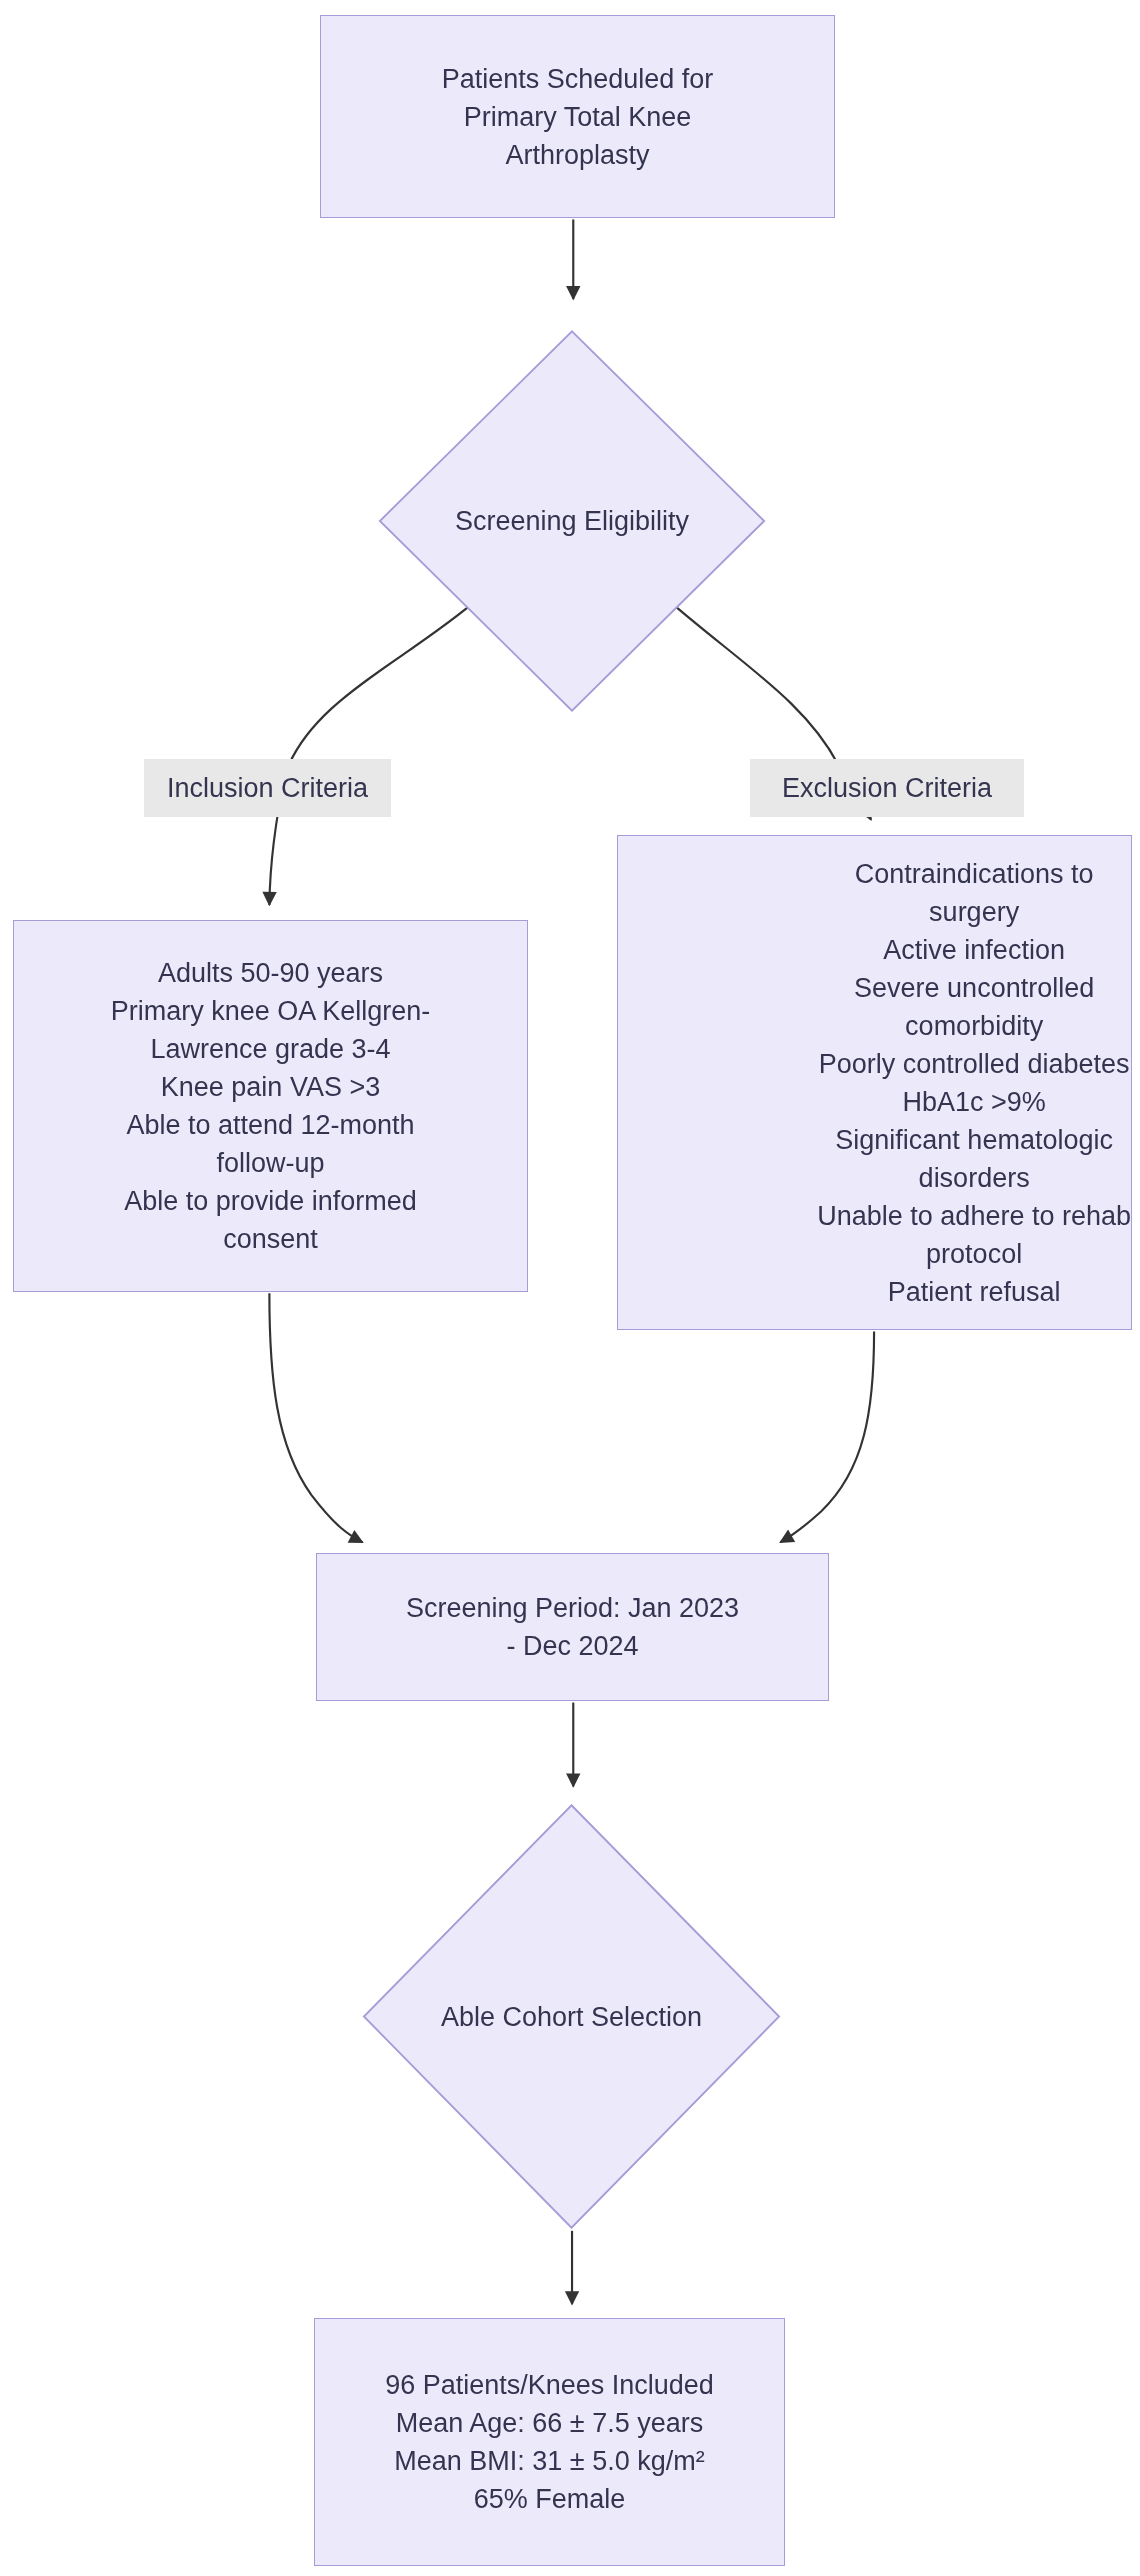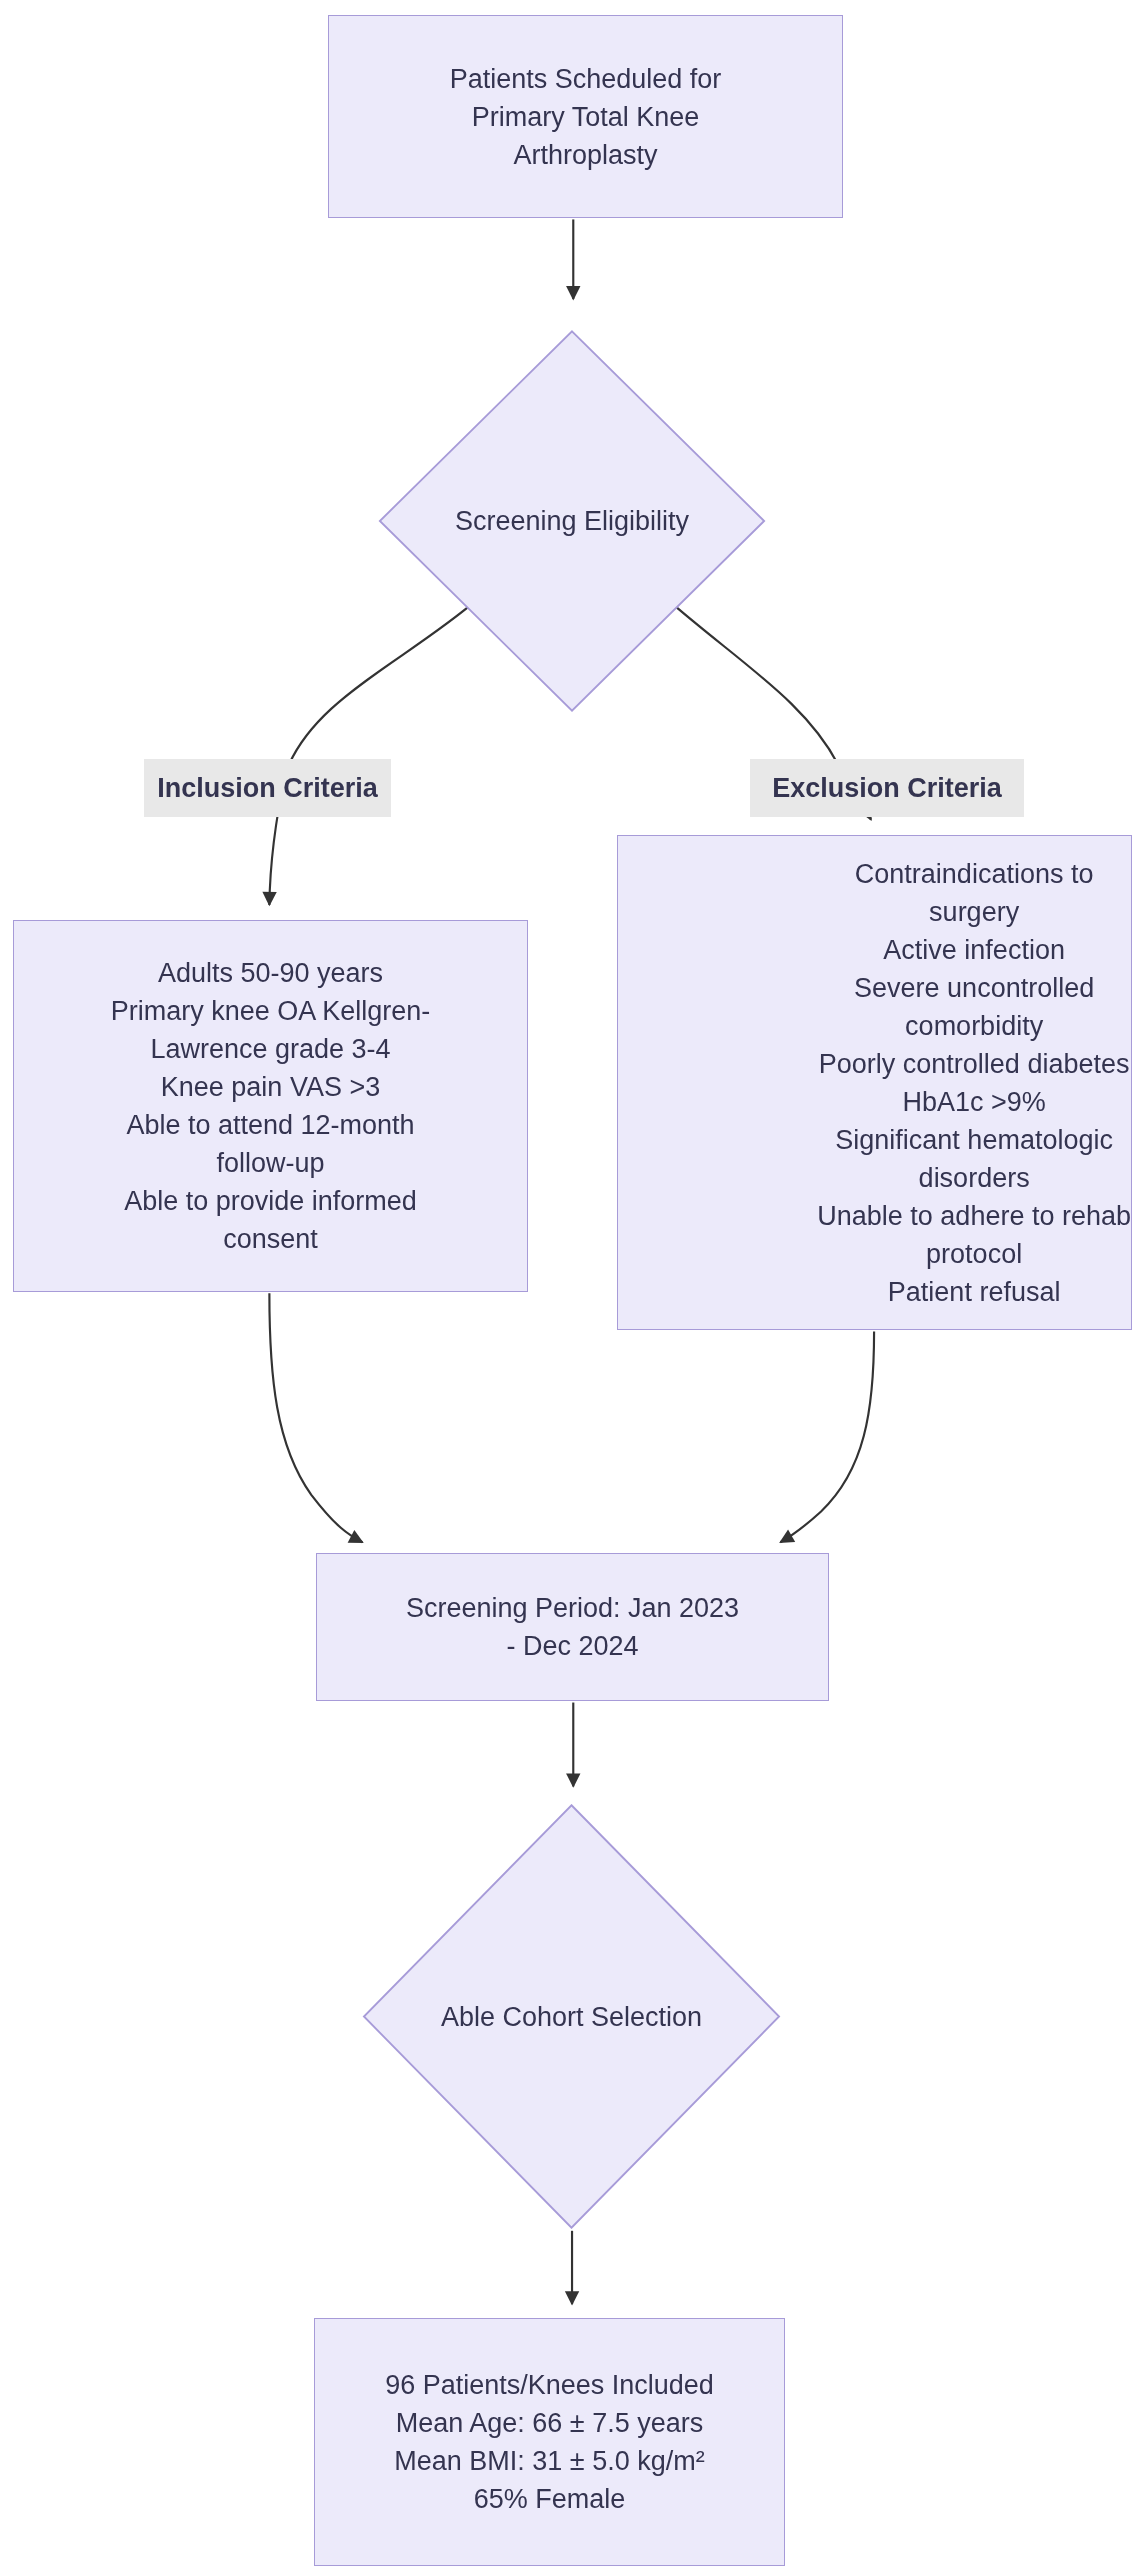--- a/index.html
+++ b/index.html
@@ -31,21 +31,21 @@
     border:1.8px solid var(--node-border);
   }
   .node-label{white-space:pre-line;}
   .diamond{background:transparent;}
   .diamond svg{position:absolute;left:0;top:0;}
   .diamond .node-label{position:relative;z-index:2;}
   .edge-label{
     position:absolute;z-index:3;
     display:flex;align-items:center;justify-content:center;
     background:var(--label-bg);color:var(--text-color);
-    font-size:27px;line-height:37px;font-weight:700;
+    font-size:27px;line-height:37px;font-weight:400;
     padding:0 6.2px;
   }
 </style>
 </head>
 <body>
 
 <div class="canvas">
 
   <svg class="edge-layer" width="1141" height="2576" viewBox="0 0 1851 4179">
     <defs>
@@ -57,21 +57,21 @@
       <path d="M 930 356 L 930 485" marker-end="url(#arrowhead)"></path>
       <path d="M 775 972 C 655 1075 505 1135 463 1255 C 447 1330 438 1395 437 1468" marker-end="url(#arrowhead)"></path>
       <path d="M 1082 972 C 1200 1075 1310 1140 1362 1245 C 1390 1298 1406 1316 1413 1330" marker-end="url(#arrowhead)"></path>
       <path d="M 437 2098 C 437 2235 448 2345 505 2425 C 545 2477 565 2490 588 2502" marker-end="url(#arrowhead)"></path>
       <path d="M 1418 2160 C 1418 2290 1402 2385 1332 2452 C 1297 2484 1280 2494 1266 2502" marker-end="url(#arrowhead)"></path>
       <path d="M 930 2762 L 930 2898" marker-end="url(#arrowhead)"></path>
       <path d="M 928 3619 L 928 3738" marker-end="url(#arrowhead)"></path>
     </g>
   </svg>
 
-  <div class="node rect" style="left:328px;top:15px;width:515px;height:203px;">
+  <div class="node rect" style="left:320px;top:15px;width:515px;height:203px;">
     <span class="node-label">Patients Scheduled for
 Primary Total Knee
 Arthroplasty</span>
   </div>
 
   <div class="node diamond" style="left:378px;top:330px;width:388px;height:382px;">
     <svg width="388" height="382" viewBox="0 0 630 620">
       <polygon points="315,2 627,310 315,618 3,310" fill="#eceafa" stroke="#a79bd8" stroke-width="3"></polygon>
     </svg>
     <span class="node-label">Screening Eligibility</span>

